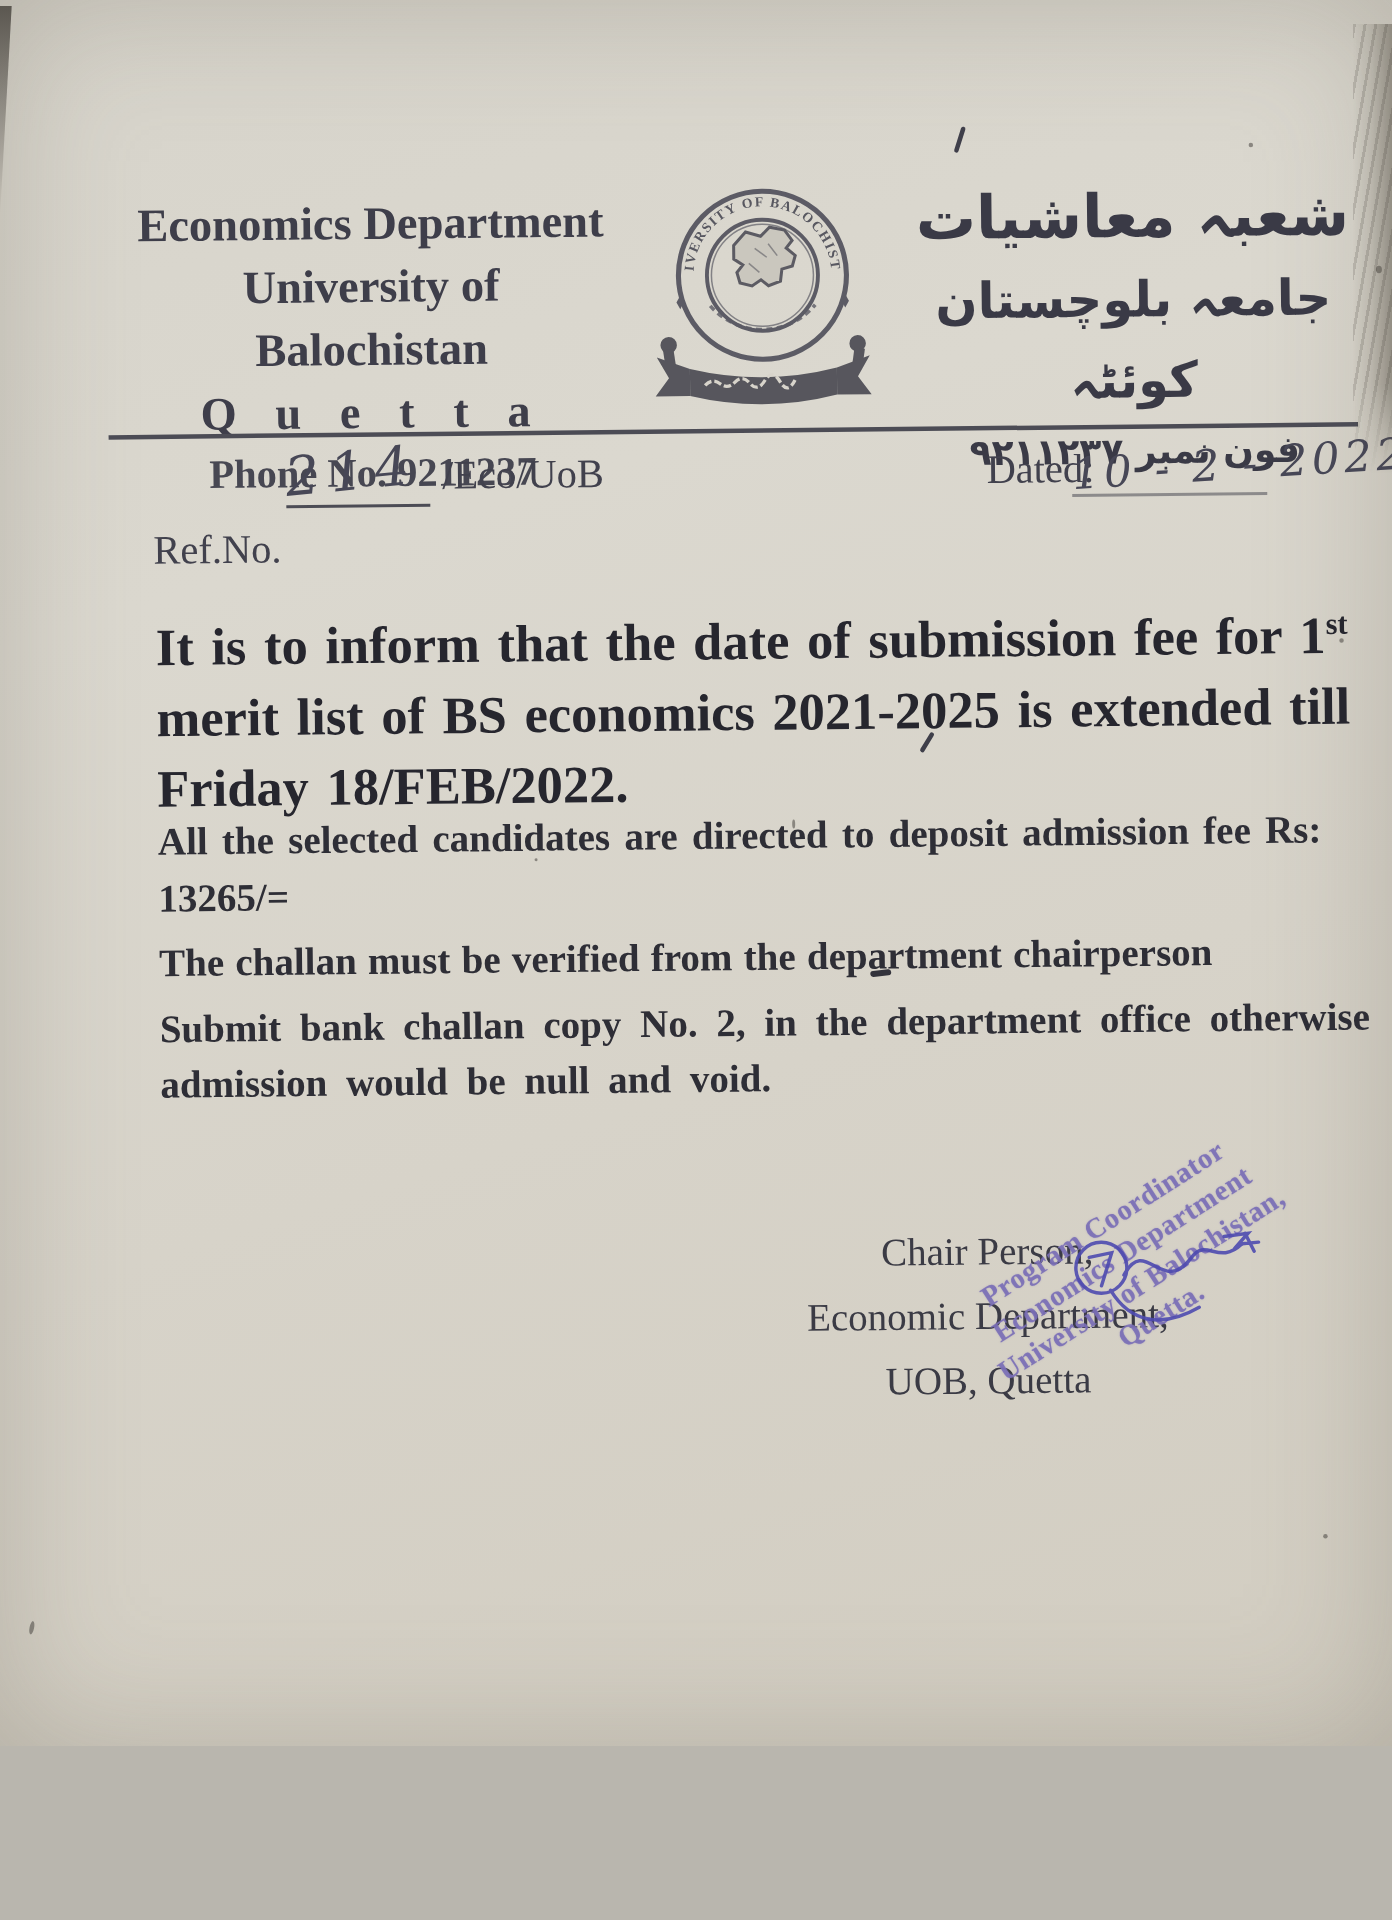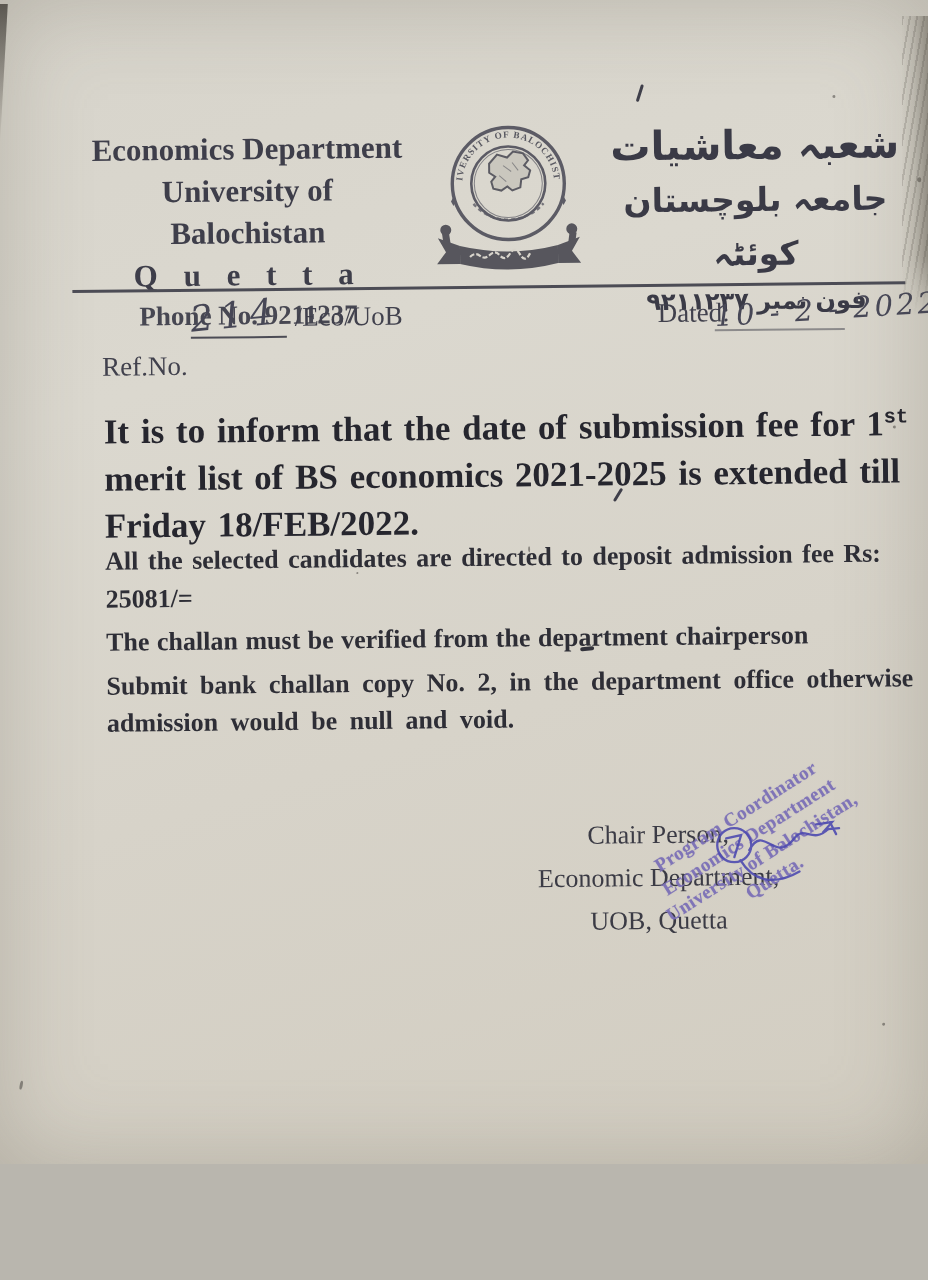--- a/index.html
+++ b/index.html
@@ -40,21 +40,21 @@
   .hw{font-family:"DejaVu Serif",serif;font-style:italic;color:#474756;white-space:nowrap;}
   .hw-ref{display:inline-block;font-size:36px;letter-spacing:7px;transform:rotate(-5deg) translateY(-8px);}
   .ref-suffix{position:absolute;left:296px;}
   .dated-label{position:absolute;left:659px;}
   .date-line{position:absolute;left:716px;width:130px;border-bottom:2px solid rgba(76,76,85,0.55);height:32px;}
   .hw-date{display:inline-block;font-size:29px;letter-spacing:3px;transform:rotate(-3deg) translateY(-4px);}
   
   .notice{position:absolute;left:104px;top:398px;width:810px;margin:0;
     font-size:35px;font-weight:bold;line-height:47px;color:#26262e;
     word-spacing:3px;white-space:nowrap;}
-  .notice sup{font-size:58%;vertical-align:super;font-family:Liberation Mono, monospace;}
+  .notice sup{font-size:58%;vertical-align:super;}
   .para{position:absolute;left:104px;margin:0;width:812px;
     font-size:26px;font-weight:bold;line-height:38px;color:#2e2e36;white-space:nowrap;}
   .p-fee{top:539px;word-spacing:3px;}
   .p-challan{top:620px;word-spacing:1px;}
   .p-submit{top:664px;word-spacing:6px;line-height:37px;}
   
   .sigblock{position:absolute;left:518px;top:815px;width:272px;text-align:center;
     font-size:26px;color:#3b3b45;line-height:43px;z-index:1;}
   
   .stamp{position:absolute;left:588px;top:802px;width:326px;z-index:2;
@@ -126,21 +126,21 @@
     <div class="refrow">
       <span class="ref-label">Ref.No.</span>
       <span class="ref-line"><span class="hw hw-ref">214</span></span>
       <span class="ref-suffix">/Eco/UoB</span>
       <span class="dated-label">Dated:</span>
       <span class="date-line"><span class="hw hw-date">10 - 2 - 2022</span></span>
     </div>
 
     <p class="notice"><span>It is to inform that the date of submission fee for 1</span><sup>st</sup><br><span>merit list of BS economics 2021-2025 is extended till</span><br><span>Friday 18/FEB/2022.</span></p>
 
-    <p class="para p-fee"><span>All the selected candidates are directed to deposit admission fee Rs:</span><br><span>25081/=</span></p>
+    <p class="para p-fee"><span>All the selected candidates are directed to deposit admission fee Rs:</span><br><span>13265/=</span></p>
 
     <p class="para p-challan">The challan must be verified from the department chairperson</p>
 
     <p class="para p-submit"><span>Submit bank challan copy No. 2, in the department office otherwise</span><br><span>admission would be null and void.</span></p>
 
     <div class="sigblock">
       <div>Chair Person,</div>
       <div>Economic Department,</div>
       <div>UOB, Quetta</div>
     </div>

